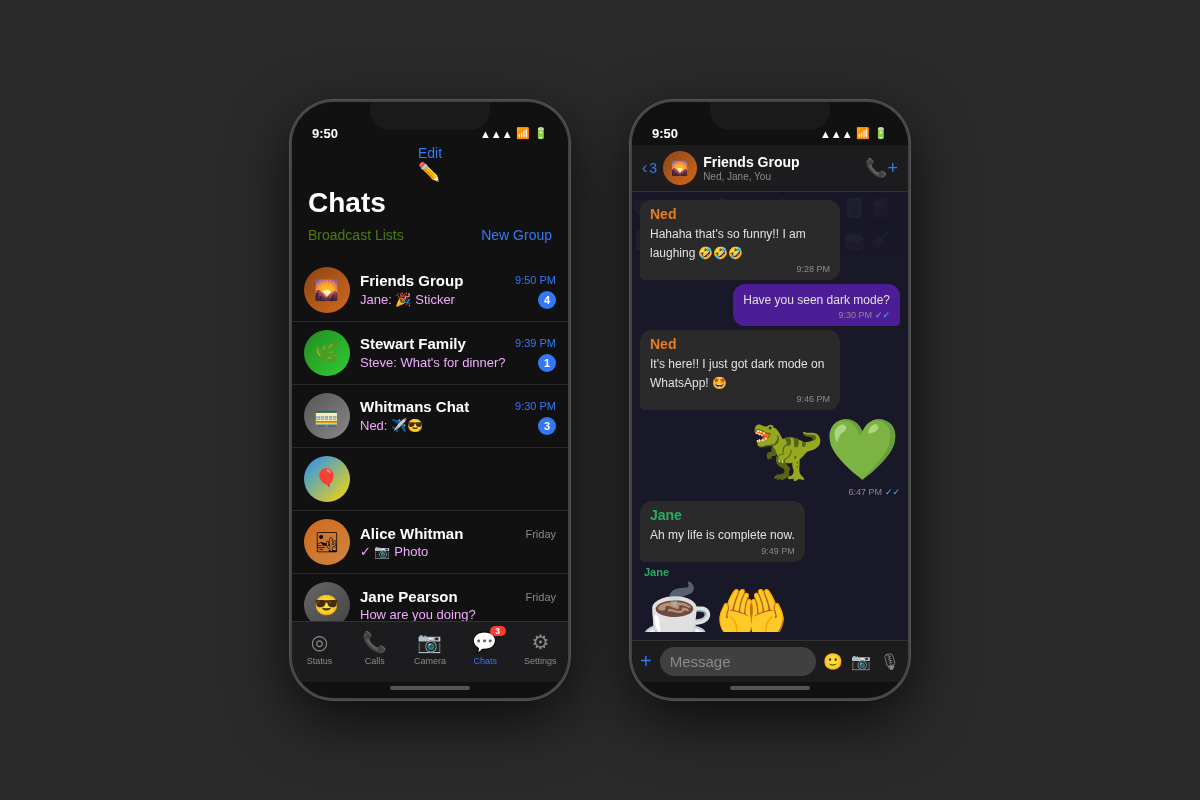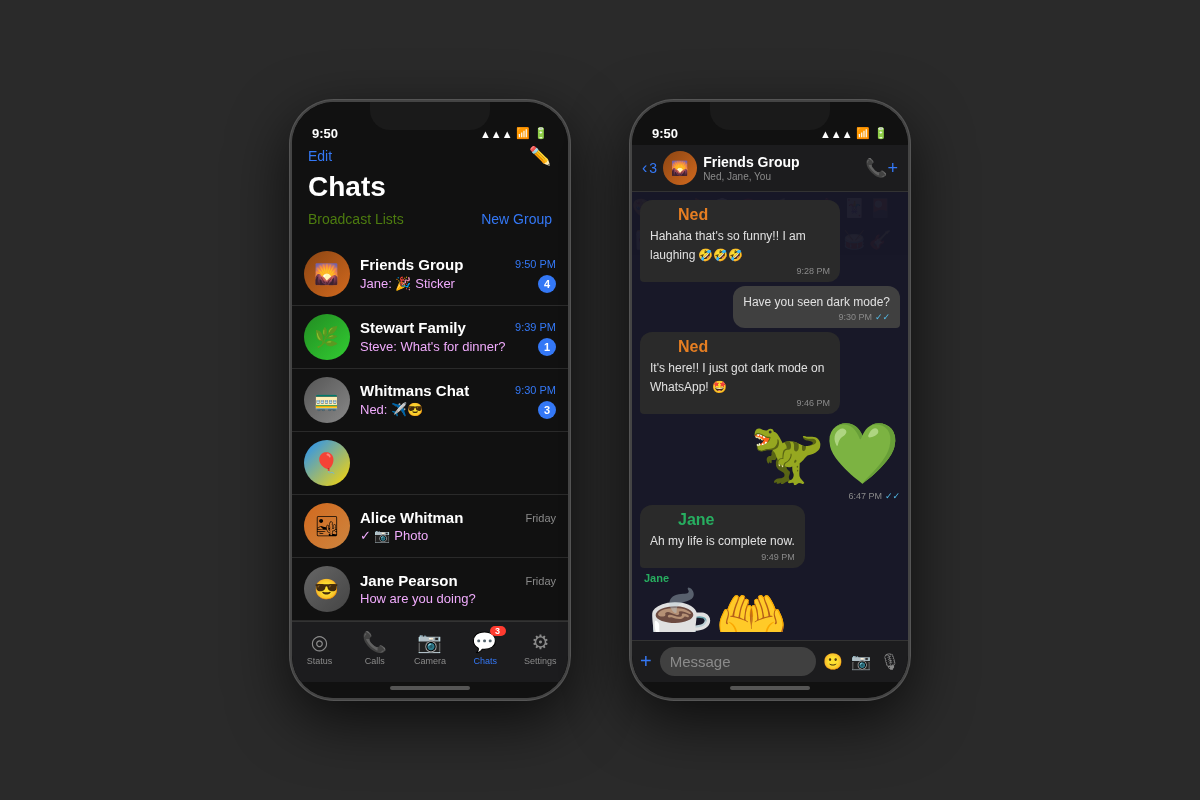--- a/index.html
+++ b/index.html
@@ -76,20 +76,21 @@
     .chats-header {
       padding: 0 16px 8px;
       background: #111;
     }
 
     .chats-header-top {
       display: flex;
       justify-content: space-between;
       align-items: center;
       margin-bottom: 4px;
+      flex-direction: column;
     }
 
     .edit-btn {
       color: #3478f6;
       font-size: 14px;
     }
 
     .compose-btn {
       color: #3478f6;
       font-size: 18px;
@@ -365,30 +366,29 @@
       position: relative;
     }
 
     .msg-incoming {
       background: #2a2a2a;
       align-self: flex-start;
       border-bottom-left-radius: 4px;
     }
 
     .msg-outgoing {
-      background: #404040;
+      background: #4c1d95;
       align-self: flex-end;
       border-bottom-right-radius: 4px;
     }
 
     .sender-name {
-      font-size: 16px;
+      font-size: 14px;
       font-weight: 600;
       margin-bottom: 2px;
-      margin-left: 28px;
     }
 
     .sender-ned { color: #e67e22; }
     .sender-jane { color: #27ae60; }
 
     .msg-text {
       font-size: 12px;
       color: #e0e0e0;
       line-height: 1.4;
     }

